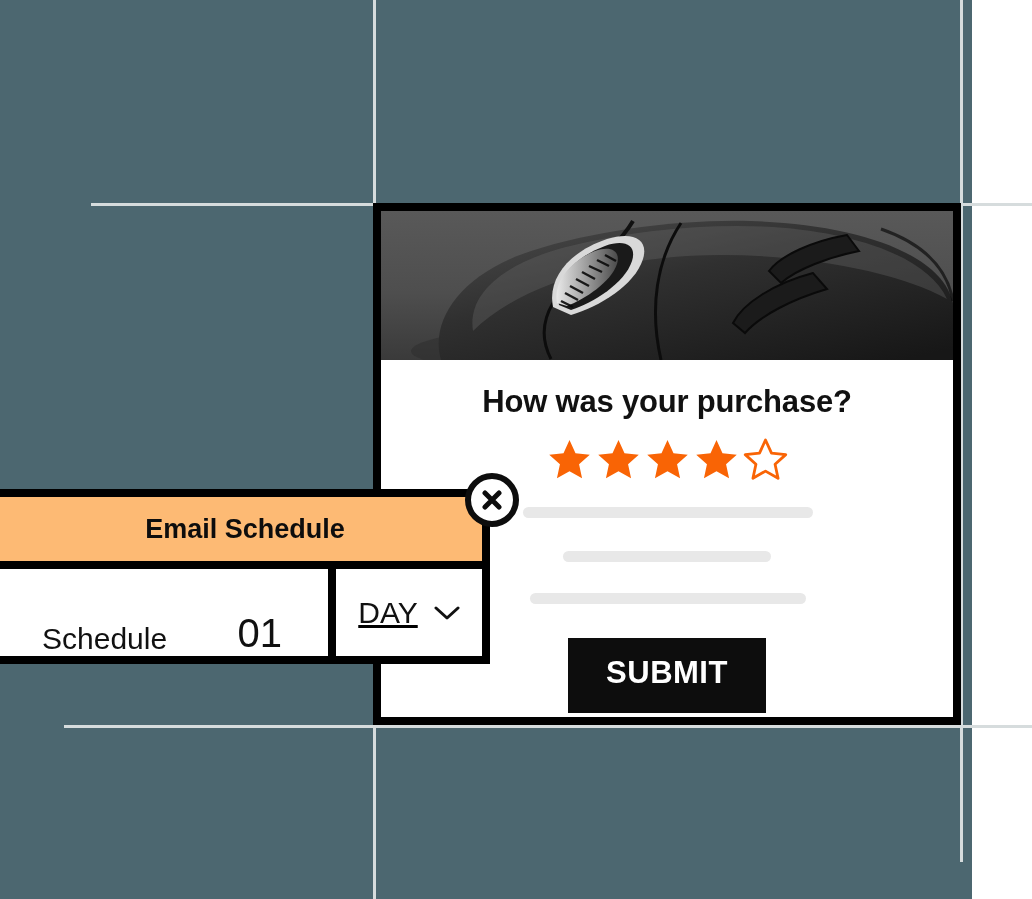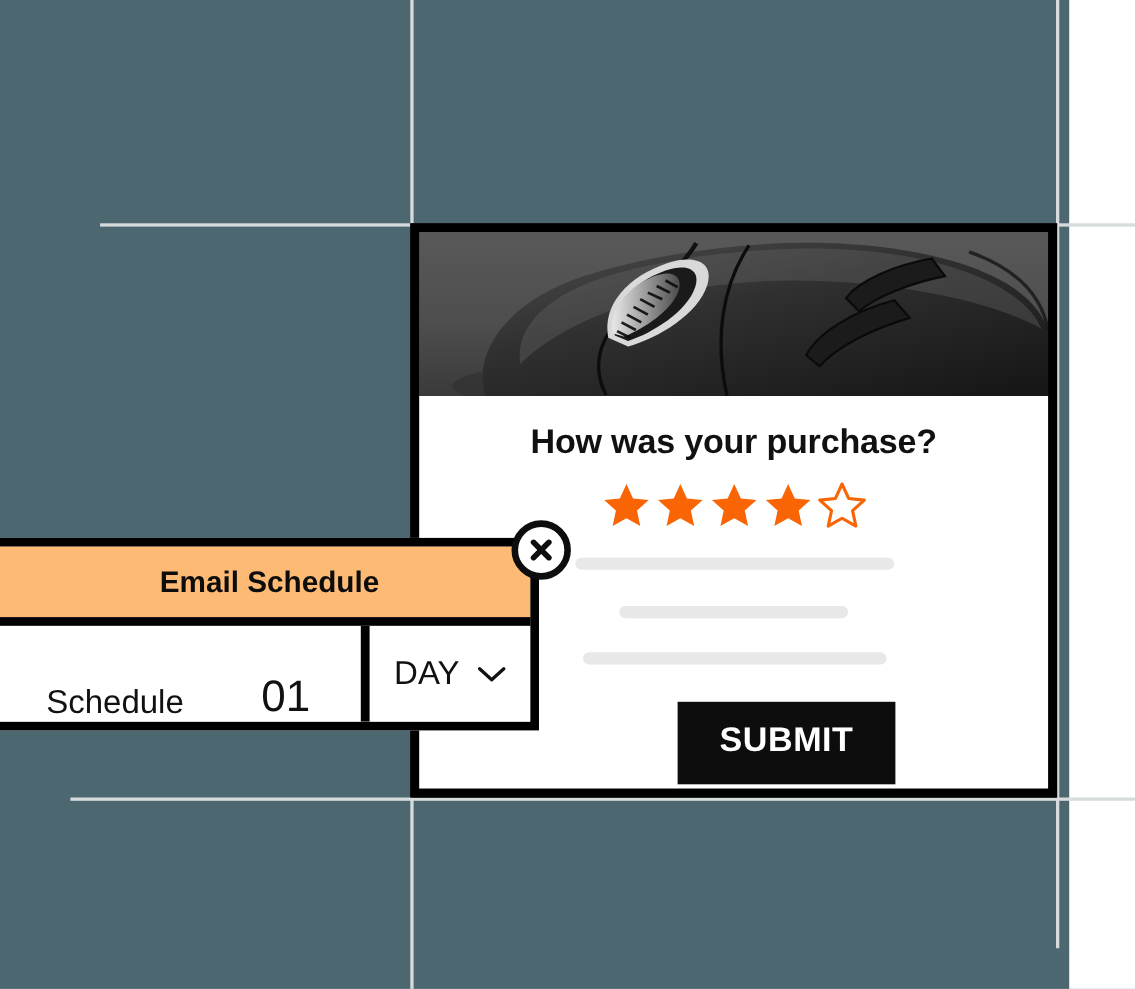--- a/index.html
+++ b/index.html
@@ -100,21 +100,20 @@
     border: none;
     font-family: "Liberation Sans", sans-serif;
     font-size: 31px;
     font-weight: bold;
     letter-spacing: 0.5px;
     cursor: pointer;
     display: flex;
     align-items: center;
     justify-content: center;
     padding-bottom: 6px;
-    margin-left: 48px;
   }
 
   
   #email-schedule-panel {
     position: absolute;
     left: -8px;
     top: 489px;
     width: 498px;
     height: 175px;
     background: #ffffff;
@@ -153,20 +152,21 @@
 
   #schedule-unit {
     flex: 1;
     border-left: 8px solid #000000;
     display: flex;
     align-items: center;
     justify-content: center;
     gap: 16px;
     background: #ffffff;
     cursor: pointer;
+    text-decoration: underline;
   }
   #schedule-unit-value { font-size: 30px; color: #111111; }
   #chevron-down-icon { display: block; }
 
   
   #close-button {
     position: absolute;
     left: 465px;
     top: 473px;
     width: 54px;

